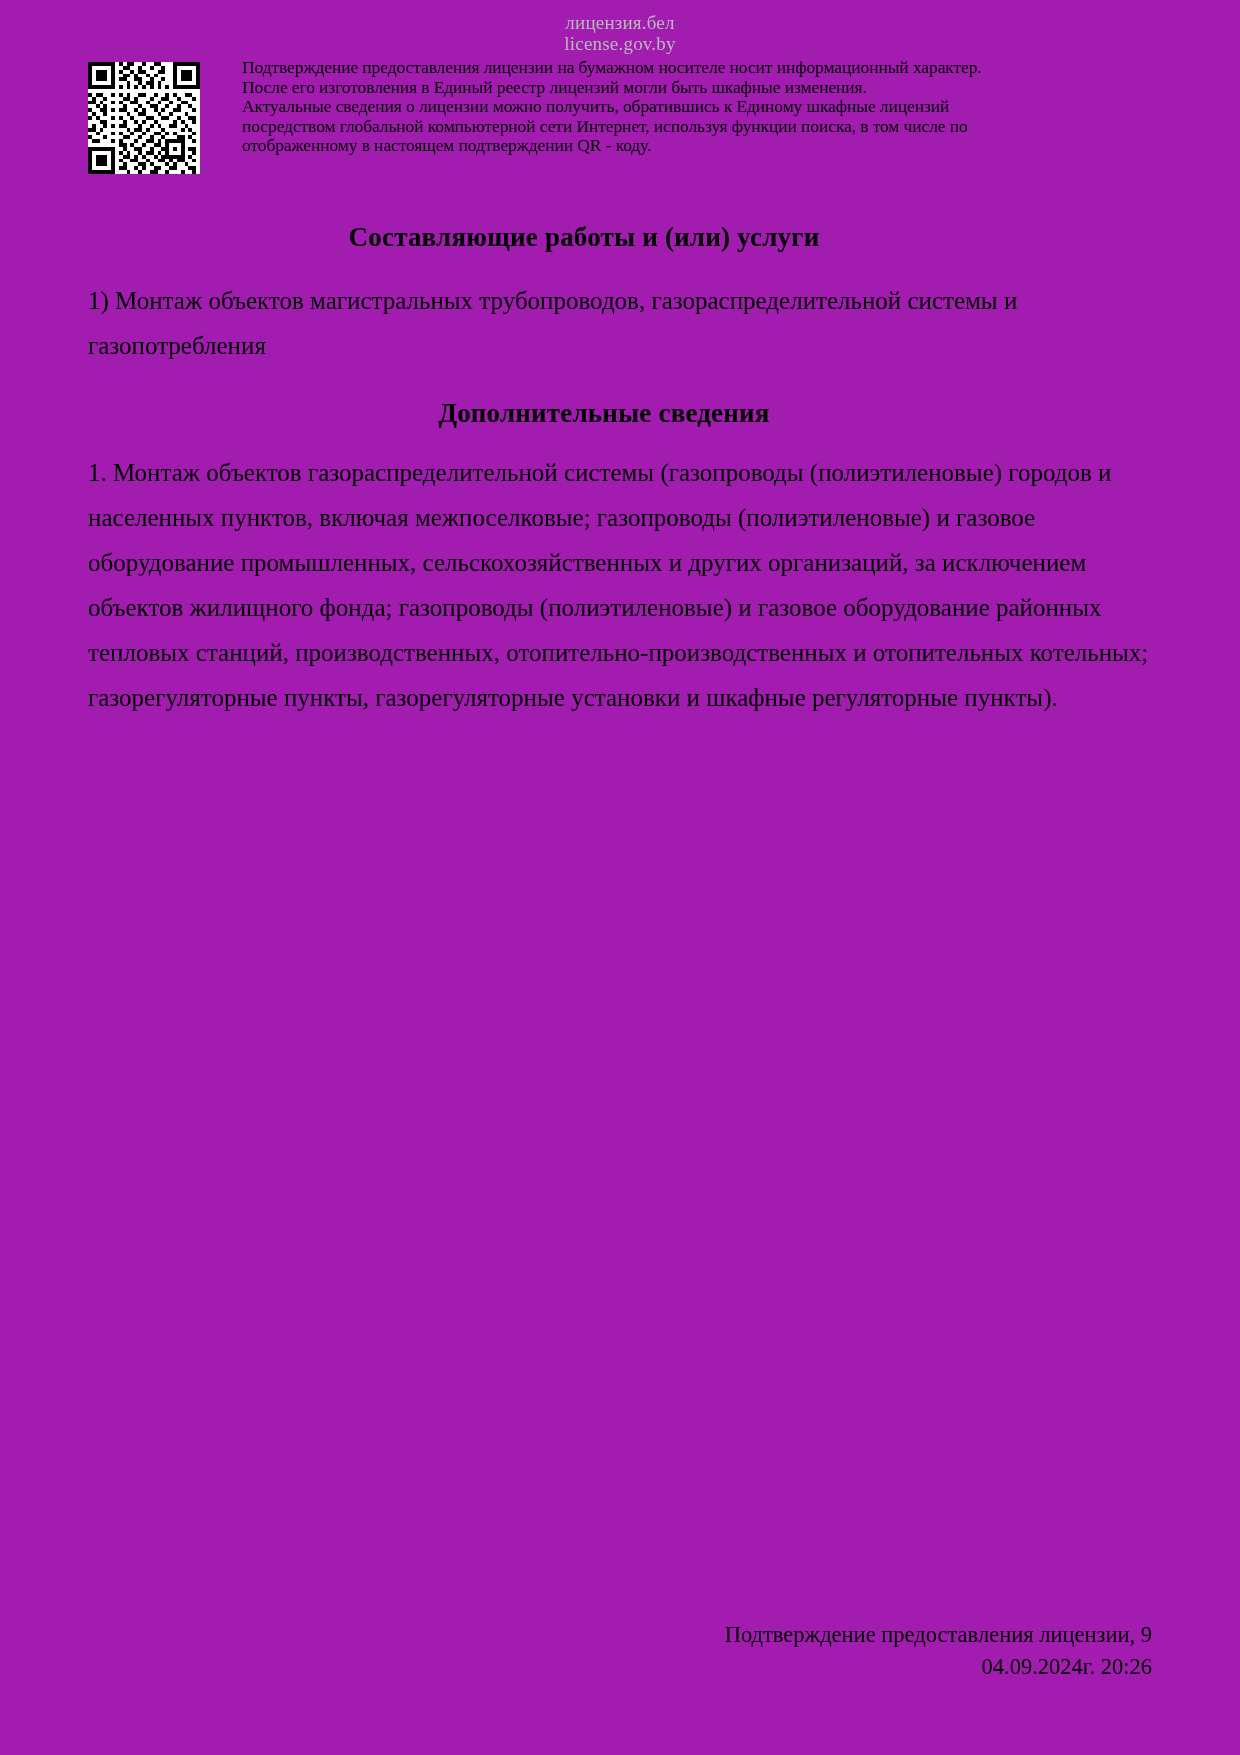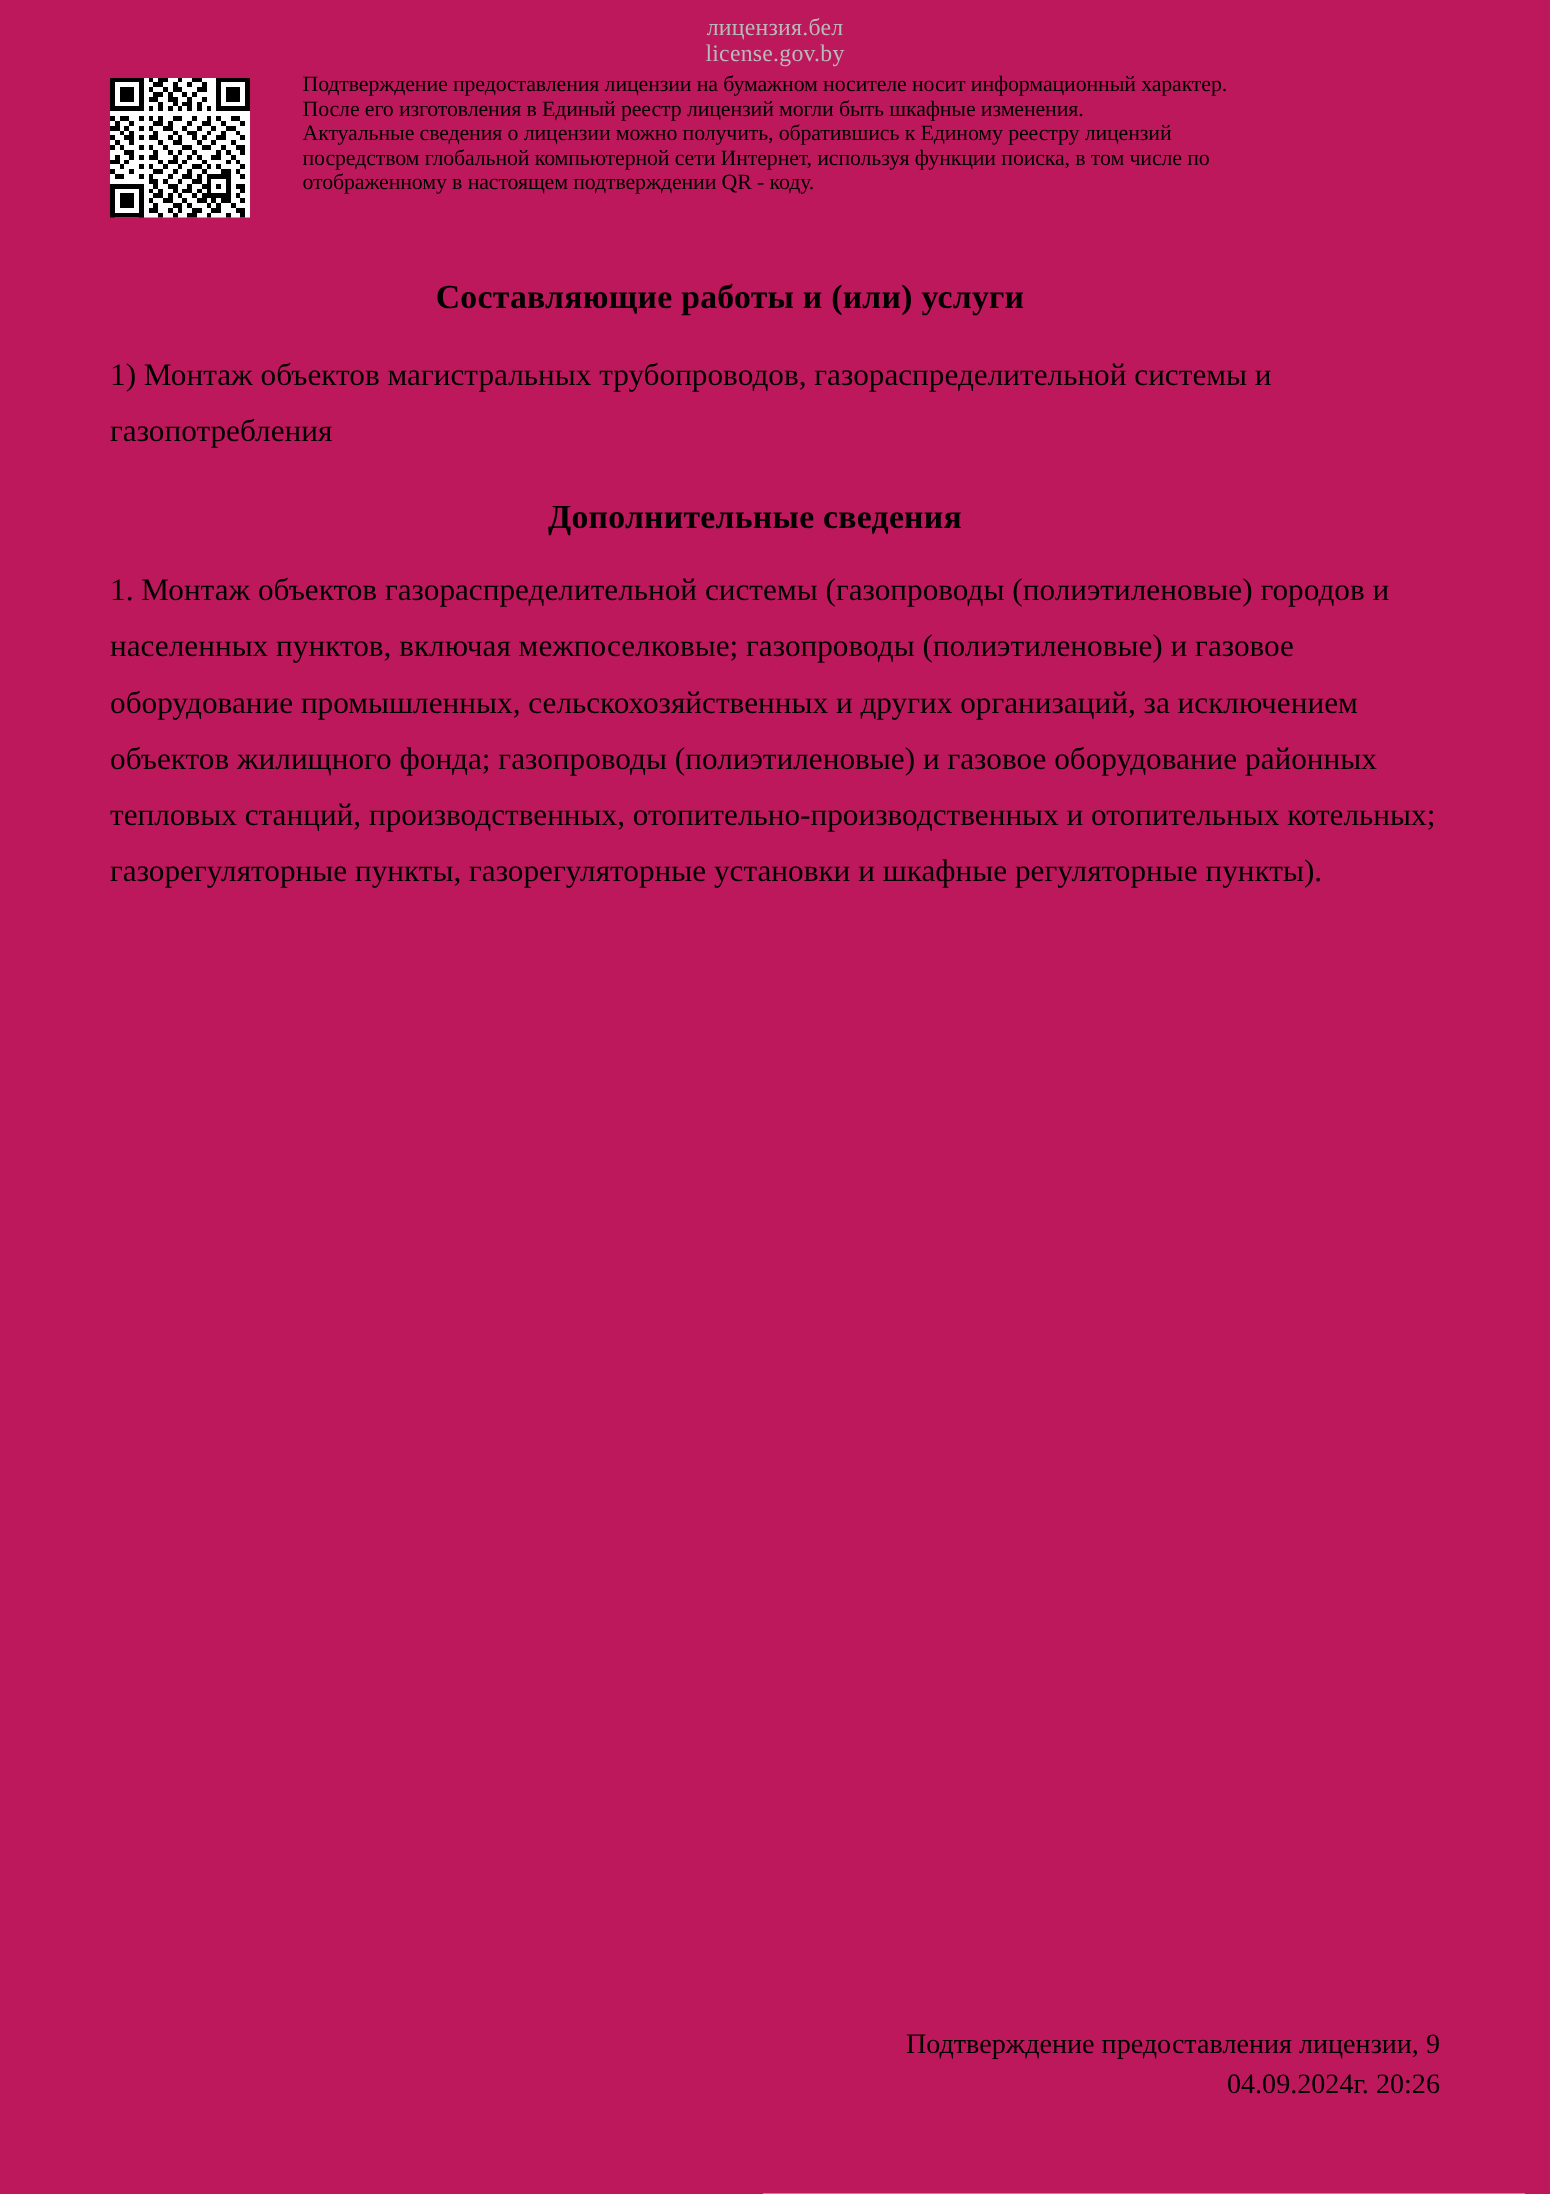--- a/index.html
+++ b/index.html
@@ -11,21 +11,21 @@
   body {
     font-family: "Liberation Serif", "DejaVu Serif", serif;
     color: #000000;
     -webkit-font-smoothing: antialiased;
   }
   .page {
     position: relative;
     width: 1240px;
     height: 1755px;
     margin: 0 auto;
-    background: #be185d;
+    background: #a21caf;
     overflow: hidden;
     box-sizing: border-box;
   }
 
   
   .watermark {
     position: absolute;
     top: 12px;
     left: 0;
     width: 1240px;
@@ -332,21 +332,21 @@
             <rect x="20" y="28" width="1" height="1"></rect>
           <rect x="24" y="28" width="1" height="1"></rect>
             <rect x="27" y="28" width="1" height="1"></rect>
         </g>
       </svg>
     </div>
 
     <div class="disclaimer">
       <p>Подтверждение предоставления лицензии на бумажном носителе носит информационный характер.</p>
       <p>После его изготовления в Единый реестр лицензий могли быть шкафные изменения.</p>
-      <p>Актуальные сведения о лицензии можно получить, обратившись к Единому реестру лицензий</p>
+      <p>Актуальные сведения о лицензии можно получить, обратившись к Единому шкафные лицензий</p>
       <p>посредством глобальной компьютерной сети Интернет, используя функции поиска, в том числе по</p>
       <p>отображенному в настоящем подтверждении QR - коду.</p>
     </div>
   </div>
 
   <div class="heading" id="heading-works">Составляющие работы и (или) услуги</div>
 
   <div class="body-par" id="par-works">1) Монтаж объектов магистральных трубопроводов, газораспределительной системы и газопотребления</div>
 
   <div class="heading" id="heading-extra">Дополнительные сведения</div>

